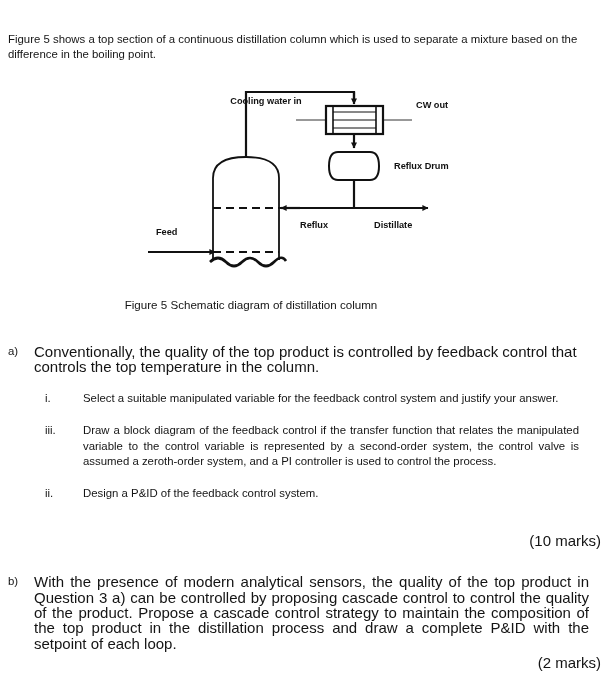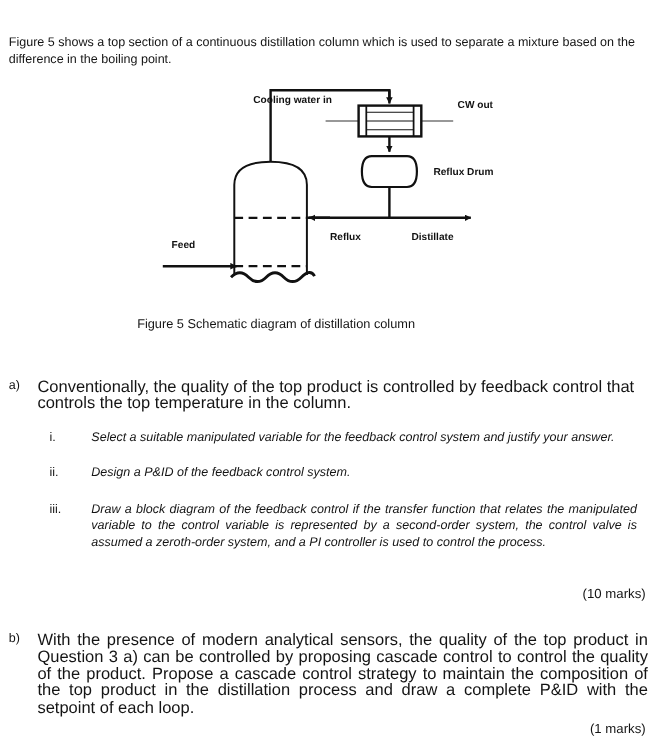--- a/index.html
+++ b/index.html
@@ -26,21 +26,21 @@
     font-size: 11.4px;
     line-height: 15px;
     text-align: left;
     margin-top: 23px;
   }
 
   
   .figure-wrap {
     position: absolute;
     left: 0;
-    top: 62px;
+    top: 72px;
     width: 601px;
     height: 248px;
   }
   .figure-svg {
     position: absolute;
     left: 0;
     top: 0;
   }
   .fig-caption {
     position: absolute;
@@ -94,29 +94,28 @@
   .sub-marker {
     flex: 0 0 auto;
     width: 38px;
     font-size: 11.4px;
     line-height: 15.4px;
   }
   .sub-text {
     flex: 1 1 auto;
     font-size: 11.4px;
     line-height: 15.4px;
-    font-style: italic;
   }
   .sub-text.justify { text-align: justify; }
 
   .marks {
     text-align: right;
-    font-size: 12px;
-    line-height: 15.4px;
-    padding-right: 14px;
+    font-size: 15px;
+    line-height: 15.4px;
+    padding-right: 0;
   }
 
   .spacer-b { height: 26px; }
   .spacer-marks-a { height: 14px; }
   .spacer-marks-b { height: 4px; }
 
   
   .dlabel {
     font-family: "Liberation Sans", sans-serif;
     font-size: 9.2px;
@@ -211,37 +210,37 @@
   </div>
 
   <div class="sub-list">
 
     <div class="sub-item">
       <div class="sub-marker">i.</div>
       <div class="sub-text">Select a suitable manipulated variable for the feedback control system and justify your answer.</div>
     </div>
 
     <div class="sub-item">
+      <div class="sub-marker">iii.</div>
+      <div class="sub-text justify">Draw a block diagram of the feedback control if the transfer function that relates the manipulated variable to the control variable is represented by a second-order system, the control valve is assumed a zeroth-order system, and a PI controller is used to control the process.</div>
+    </div>
+
+    <div class="sub-item">
       <div class="sub-marker">ii.</div>
       <div class="sub-text">Design a P&amp;ID of the feedback control system.</div>
-    </div>
-
-    <div class="sub-item">
-      <div class="sub-marker">iii.</div>
-      <div class="sub-text justify">Draw a block diagram of the feedback control if the transfer function that relates the manipulated variable to the control variable is represented by a second-order system, the control valve is assumed a zeroth-order system, and a PI controller is used to control the process.</div>
     </div>
 
   </div>
 
   <div class="spacer-marks-a"></div>
   <div class="marks">(10 marks)</div>
 
   <div class="spacer-b"></div>
 
   <div class="q-item">
     <div class="q-marker">b)</div>
     <div class="q-text justify">With the presence of modern analytical sensors, the quality of the top product in Question 3 a) can be controlled by proposing cascade control to control the quality of the product. Propose a cascade control strategy to maintain the composition of the top product in the distillation process and draw a complete P&amp;ID with the setpoint of each loop.</div>
   </div>
 
   <div class="spacer-marks-b"></div>
-  <div class="marks">(1 marks)</div>
+  <div class="marks">(2 marks)</div>
 
 </div>
 
 </body></html>

